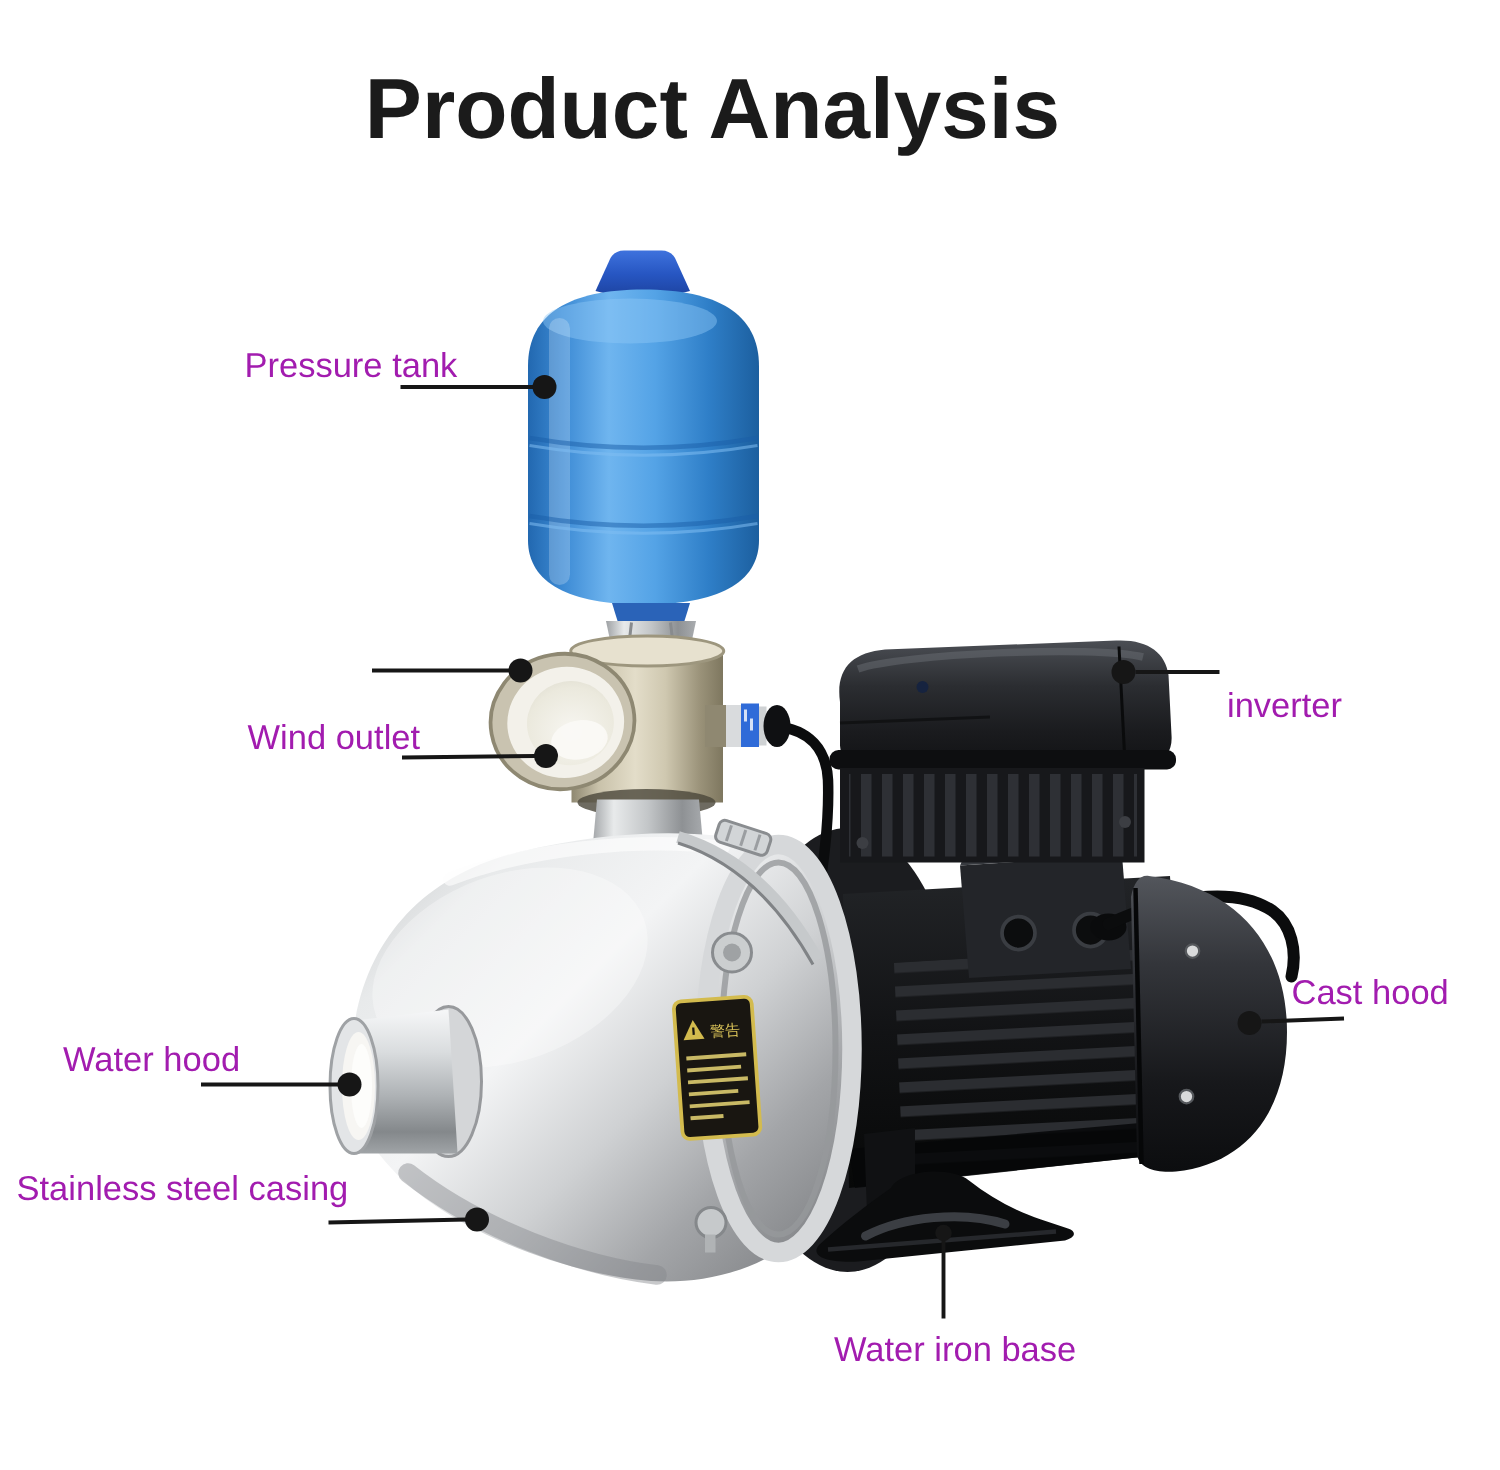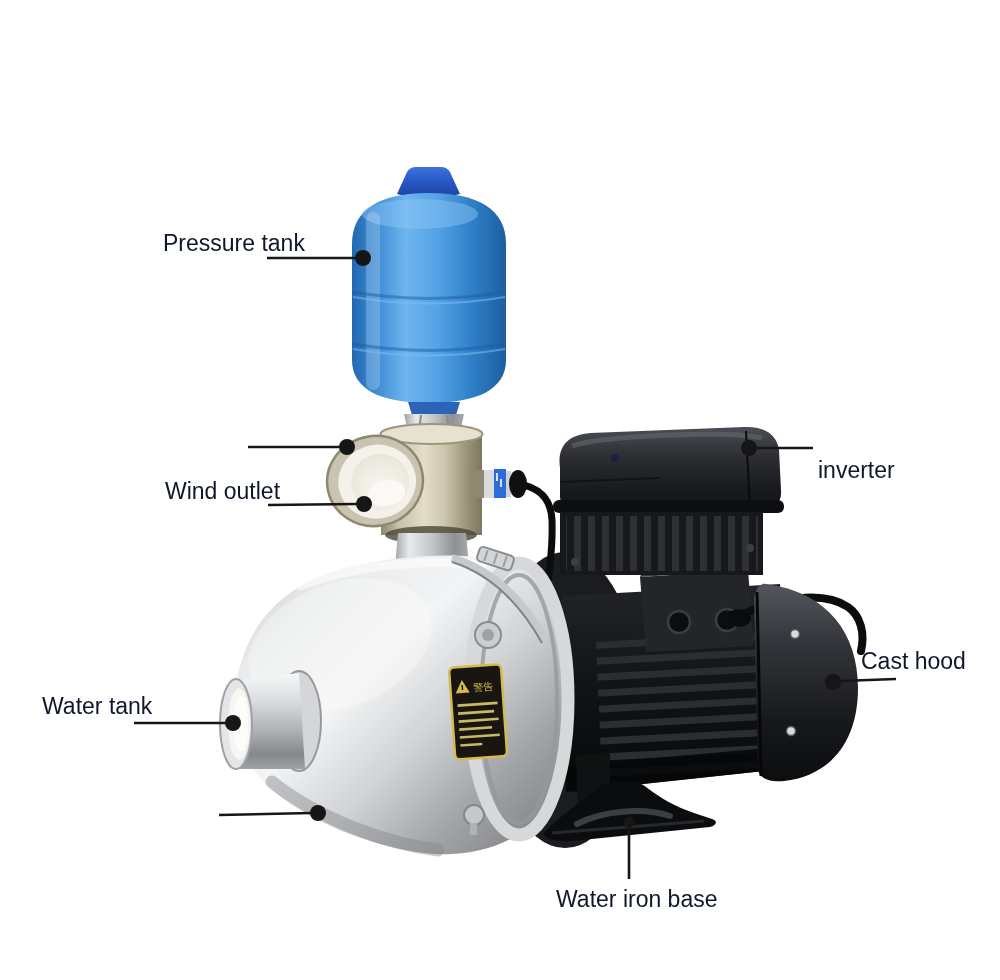--- a/index.html
+++ b/index.html
@@ -1,27 +1,28 @@
 <!DOCTYPE html>
 <html><head>
 <meta charset="utf-8">
 <style>
   html,body{margin:0;padding:0;background:#ffffff;}
   .stage{position:relative;width:1000px;height:980px;background:#ffffff;overflow:hidden;
          font-family:"Liberation Sans", sans-serif;}
   .page-title{position:absolute;left:0;top:40px;width:950px;margin:0;text-align:center;
               font-size:57px;font-weight:bold;letter-spacing:0px;color:#1b1b1b;}
-  .callout-label{position:absolute;font-size:23px;color:#0f172a;white-space:nowrap;line-height:1.1;}
+  .callout-label{position:absolute;font-size:23px;color:#a21caf;white-space:nowrap;line-height:1.1;}
   svg.illu{position:absolute;left:0;top:0;}
 </style>
 </head>
 <body>
 
 <div class="stage">
 
+  <h1 class="page-title">Product Analysis</h1>
 
   <svg class="illu" width="1000" height="980" viewBox="0 0 1000 980">
     <defs>
       <linearGradient id="tankBody" x1="0" y1="0" x2="1" y2="0">
         <stop offset="0" stop-color="#2268b0"></stop>
           <stop offset="0.15" stop-color="#3c8ad4"></stop>
         <stop offset="0.35" stop-color="#6fb5ef"></stop>
           <stop offset="0.55" stop-color="#54a3e6"></stop>
         <stop offset="0.78" stop-color="#2f7fc8"></stop>
           <stop offset="1" stop-color="#1c5f9f"></stop>
@@ -256,16 +257,17 @@
 
       <circle cx="629" cy="822" r="5.5" fill="#161616"></circle>
       <line x1="629" y1="827" x2="629" y2="879" stroke="#161616"></line>
     </g>
   </svg>
 
   <div class="callout-label" style="left:163px;top:231px">Pressure tank</div>
   <div class="callout-label" style="left:165px;top:479px">Wind outlet</div>
   <div class="callout-label" style="left:818px;top:458px">inverter</div>
   <div class="callout-label" style="left:861px;top:649px">Cast hood</div>
-  <div class="callout-label" style="left:42px;top:694px">Water tank</div>
+  <div class="callout-label" style="left:42px;top:694px">Water hood</div>
+  <div class="callout-label" style="left:11px;top:780px">Stainless steel casing</div>
   <div class="callout-label" style="left:556px;top:887px">Water iron base</div>
 
 </div>
 
 </body></html>

